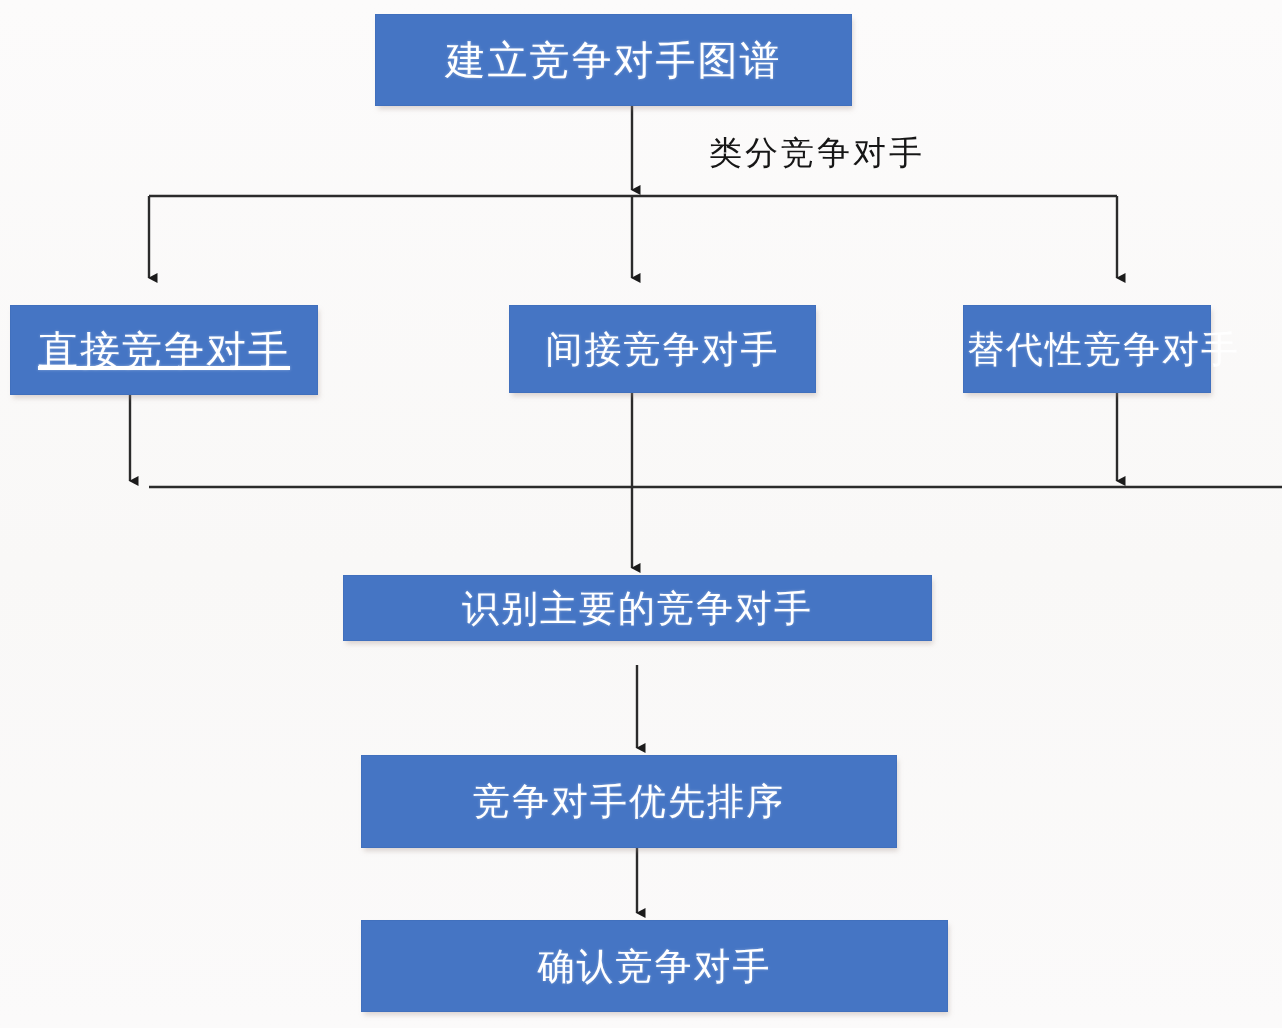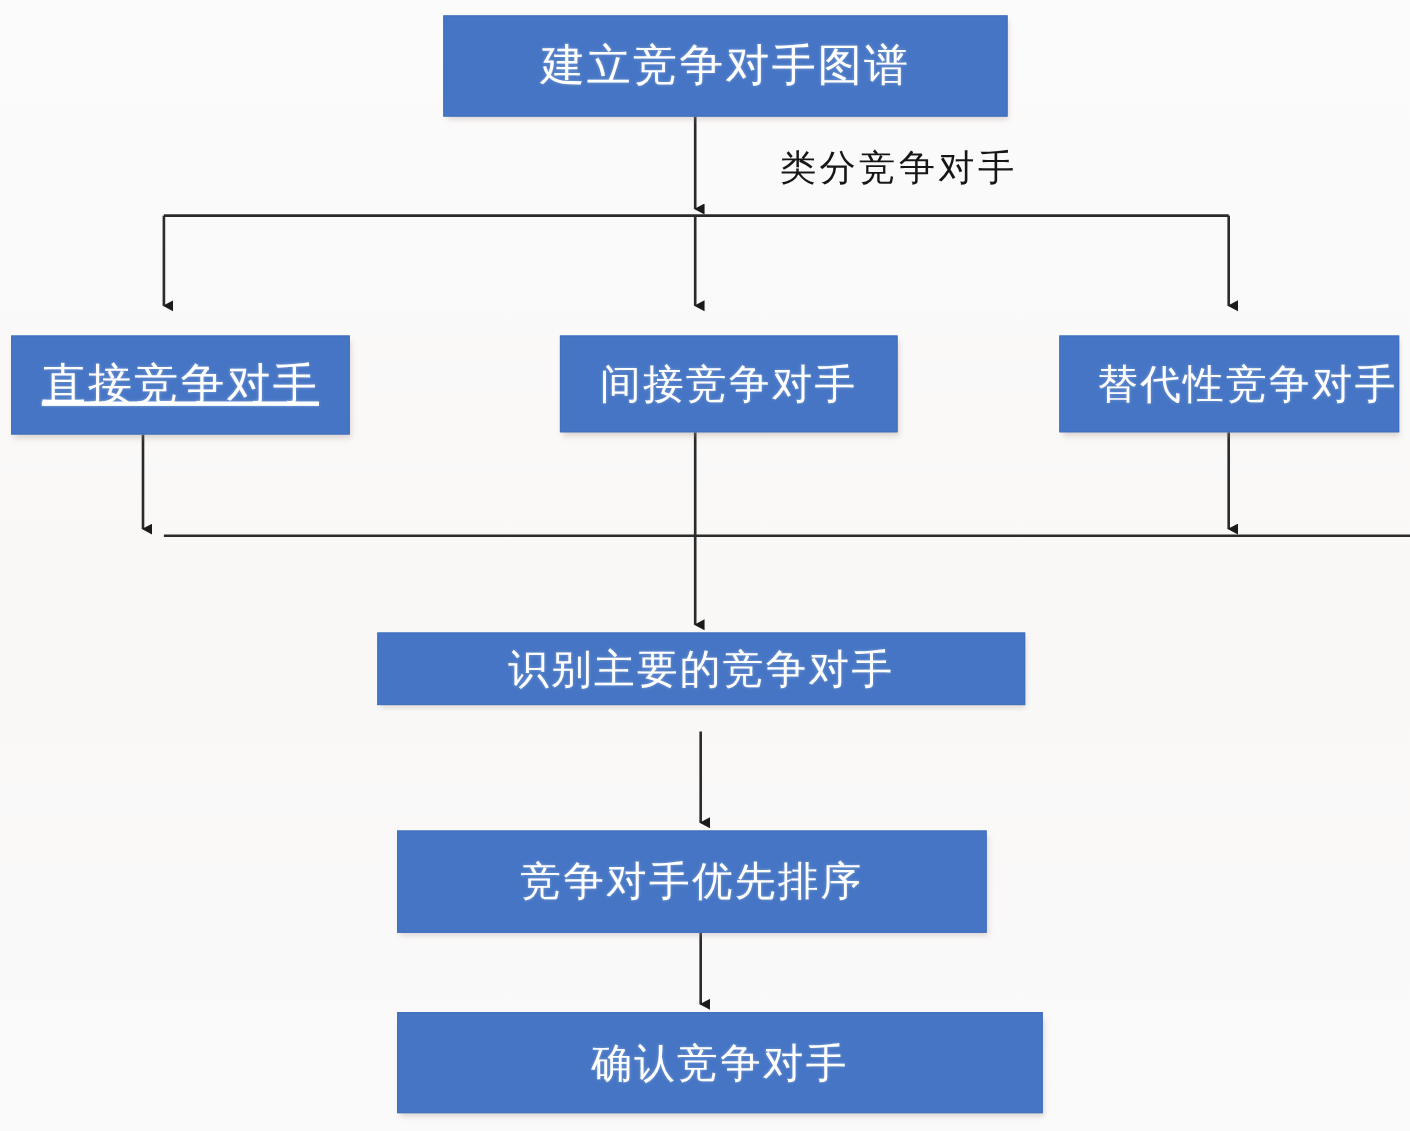--- a/index.html
+++ b/index.html
@@ -30,24 +30,24 @@
     border:1px solid #4170bd;
     box-shadow: 2px 4px 5px -1px rgba(160,140,135,0.35);
     letter-spacing:2px;
     text-shadow:0 0 3px rgba(255,255,255,0.35);
     font-weight:400;
     white-space:nowrap;
   }
   .node-label { display:block; line-height:1; }
 
   
-  #node-root        { left:375px;  top:14px;   width:513px; height:92px;  font-size:40px;margin-left:28px; }
+  #node-root        { left:375px;  top:14px;   width:477px; height:92px;  font-size:40px; }
   #node-direct      { left:10px;   top:305px;  width:308px; height:90px;  font-size:40px;text-decoration:underline; }
   #node-indirect    { left:478px;  top:305px;  width:307px; height:88px;  font-size:37px;margin-left:31px; }
-  #node-substitute  { left:963px;  top:305px;  width:309px; height:88px;  font-size:37px;padding-left:33px; }
+  #node-substitute  { left:963px;  top:305px;  width:248px; height:88px;  font-size:37px;padding-left:33px; }
   #node-identify    { left:343px;  top:575px;  width:589px; height:66px;  font-size:37px; }
   #node-prioritize  { left:361px;  top:755px;  width:536px; height:93px;  font-size:37px; }
   #node-confirm     { left:361px;  top:920px;  width:587px; height:92px;  font-size:37px; }
 
   .edge-label {
     position:absolute;
     color:#161616;
     font-size:33px;
     letter-spacing:3px;
     white-space:nowrap;

